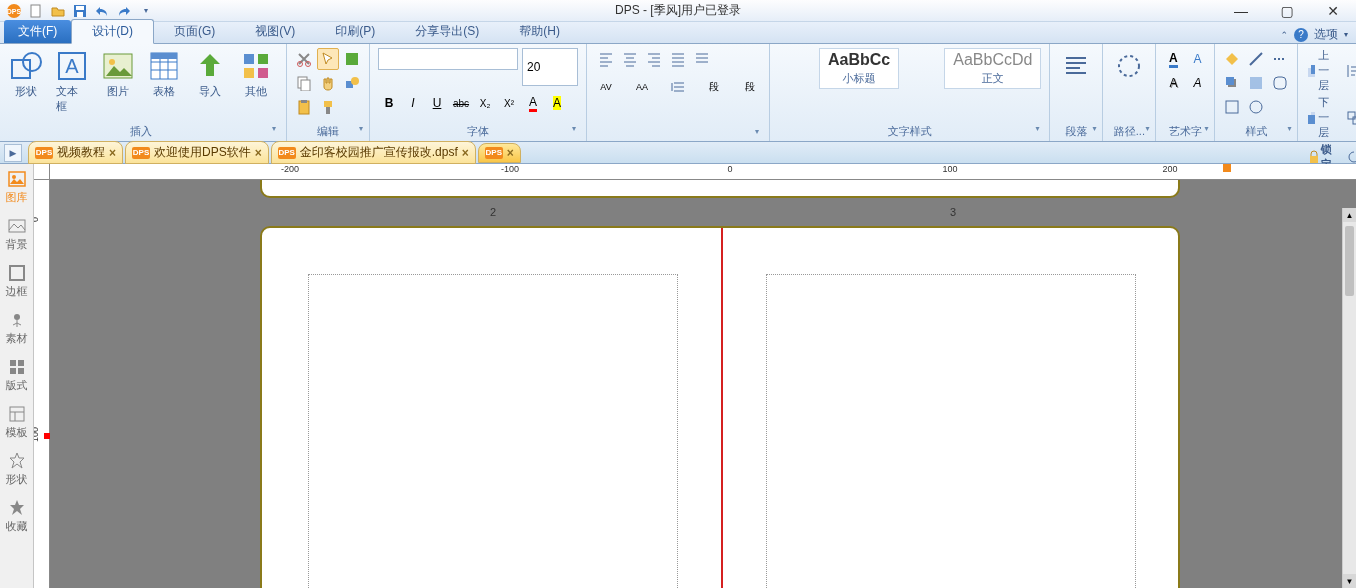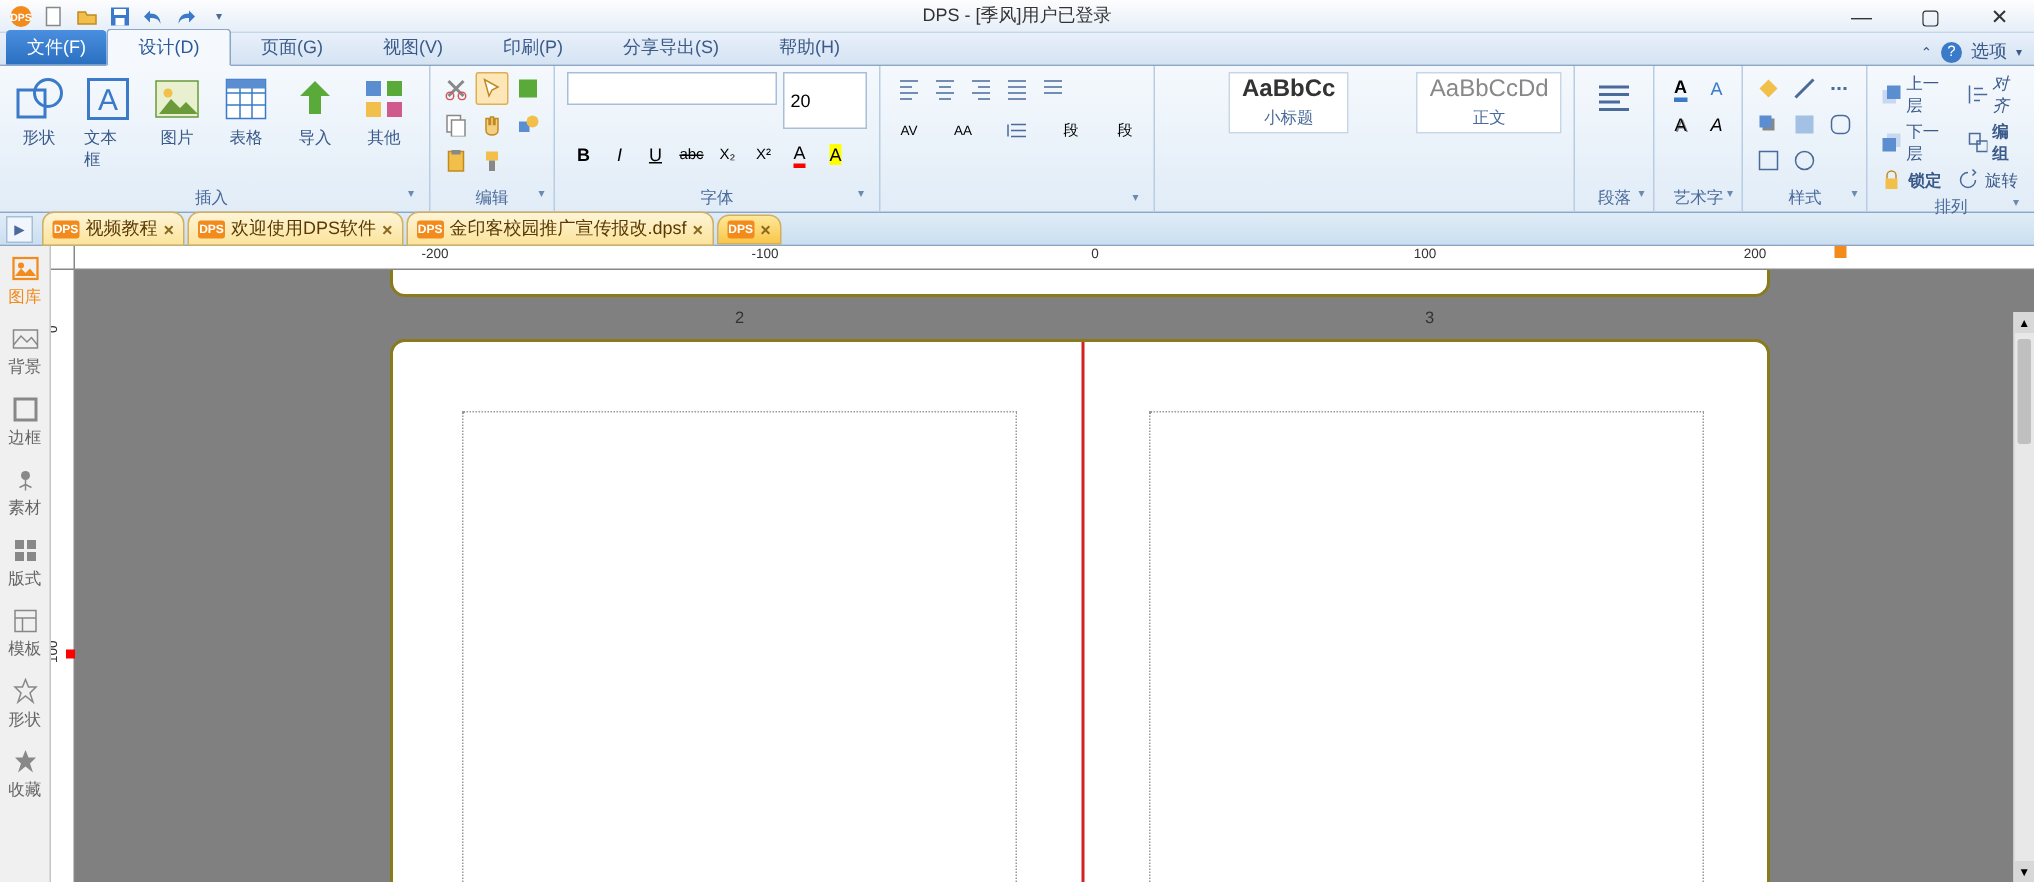--- a/index.html
+++ b/index.html
@@ -343,35 +343,48 @@
     <div class="ribbon-group-content" style="gap:4px;">
       <div class="style-box">
         <div class="preview" style="font-weight:bold;">AaBbCc</div>
         <div class="name">小标题</div>
       </div>
       <div class="style-box">
         <div class="preview" style="color:#888;text-align:right;">AaBbCcDd</div>
         <div class="name">正文</div>
       </div>
     </div>
+    <div class="ribbon-group-label">文字样式</div>
   </div>
 
   <div class="ribbon-group">
     <div class="ribbon-group-content">
       <div class="big-btn" style="min-width:36px;">
         <div class="icon">
             <svg width="28" height="28">
               <path d="M4 6h20M4 11h20M4 16h14M4 21h20" stroke="#4a6a9a" stroke-width="2"></path>
             </svg>
           </div>
       </div>
     </div>
     <div class="ribbon-group-label">段落</div>
   </div>
 
+  <div class="ribbon-group">
+    <div class="ribbon-group-content">
+      <div class="big-btn" style="min-width:36px;">
+        <div class="icon">
+            <svg width="28" height="28">
+              <circle cx="14" cy="14" r="10" fill="none" stroke="#4a6a9a" stroke-width="2" stroke-dasharray="3 3"></circle>
+            </svg>
+          </div>
+      </div>
+    </div>
+    <div class="ribbon-group-label" style="white-space:nowrap;">路径...</div>
+  </div>
 
   <div class="ribbon-group">
     <div class="ribbon-group-content" style="flex-direction:column;gap:2px;padding:2px;">
       <div class="small-btn-row">
         <div class="small-btn">
             <span style="border-bottom:3px solid #3a7ac8;font-weight:bold;">A</span>
           </div>
         <div class="small-btn">
             <span style="color:#3a7ac8;">A</span>
           </div>

